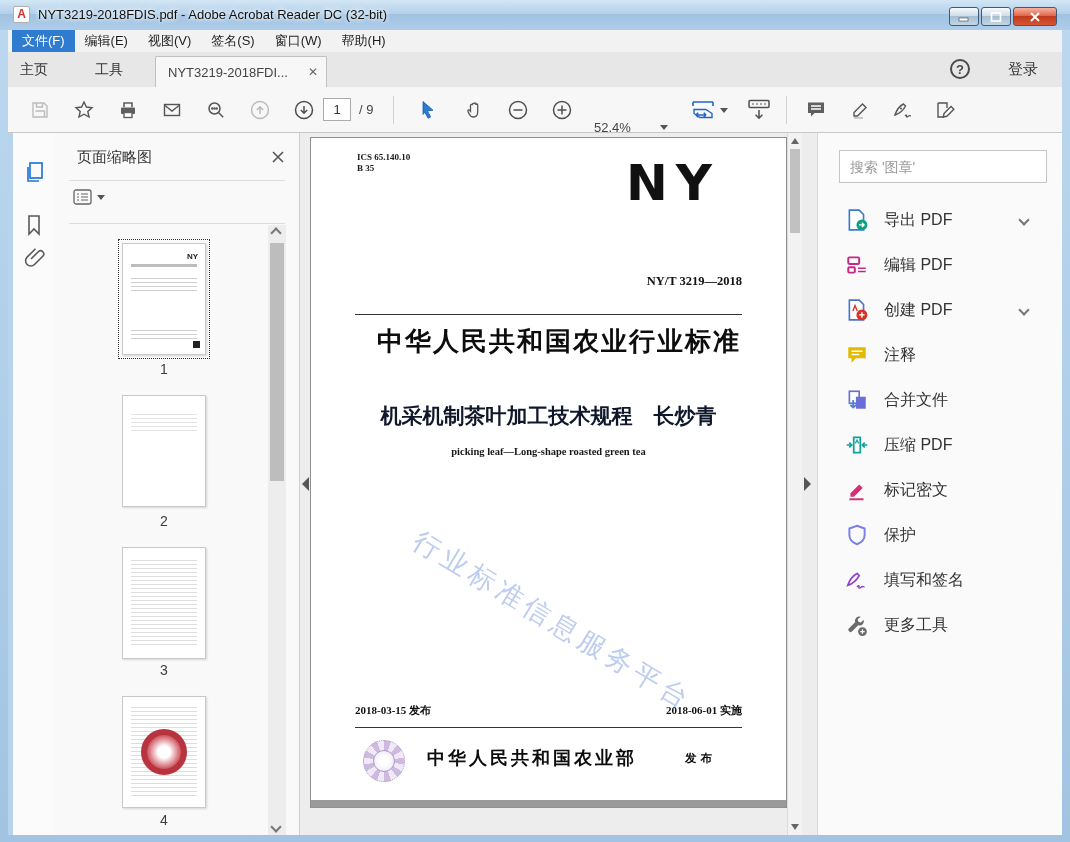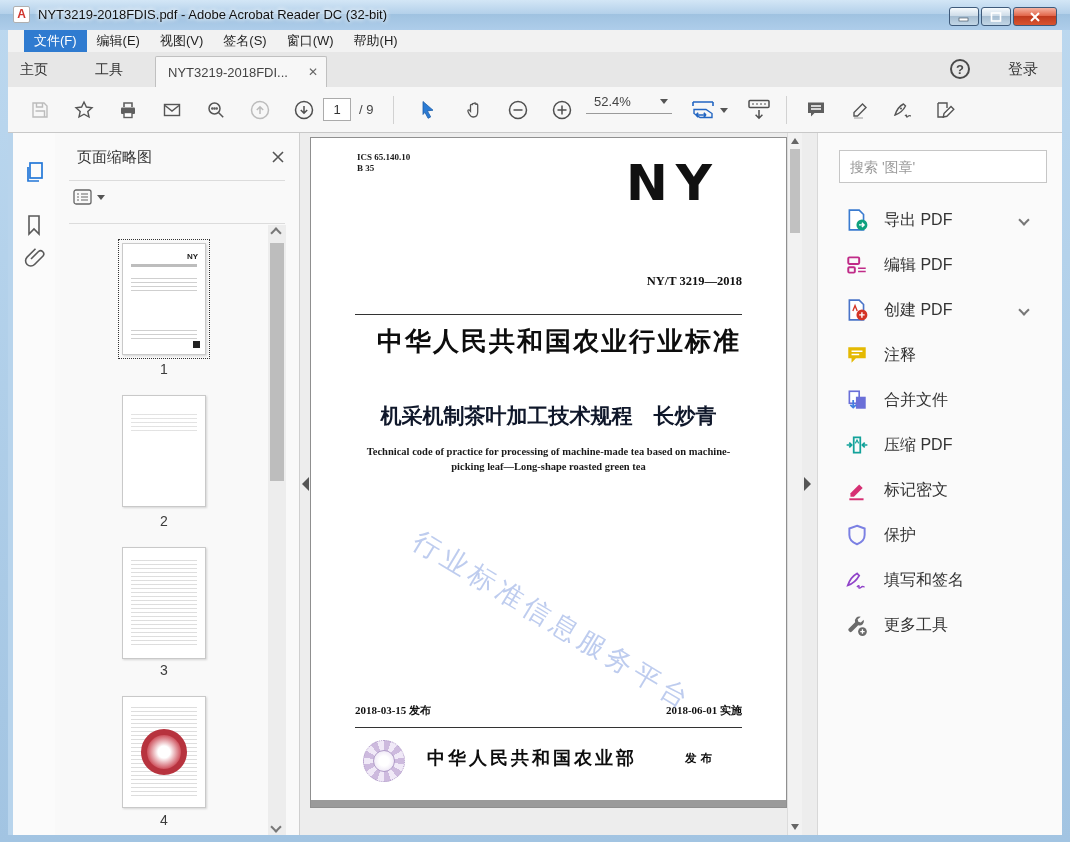--- a/index.html
+++ b/index.html
@@ -12,42 +12,42 @@
   .app-icon { position:absolute; left:13px; top:6px; width:17px; height:17px; background:#fff; border:1px solid #b0b0b0; border-radius:2px; color:#d0342c; font-weight:bold; font-size:12px; text-align:center; line-height:15px; }
   .title-text { position:absolute; left:38px; top:7px; font-size:13px; color:#111; text-shadow:0 0 5px #fff,0 0 5px #fff; white-space:nowrap; }
   .winbtns { position:absolute; right:13px; top:7px; display:flex; gap:2px; }
   .wbtn { width:30px; height:19px; border:1px solid #3e5a7a; border-radius:3px;
     background:linear-gradient(#f6fafd 0%,#cfdde9 45%,#a7bed2 50%,#c2d6e6 100%);
     display:flex; align-items:center; justify-content:center; }
   .wbtn.close { width:44px; background:linear-gradient(#f6b3a2 0%,#e2674b 45%,#c03a1e 50%,#d9542f 100%); }
   .wbtn svg { display:block; }
 
   
-  .menubar { position:absolute; top:30px; left:8px; right:8px; height:22px; background:#f2f2f2; display:flex; align-items:stretch; padding-left:16px; }
+  .menubar { position:absolute; top:30px; left:8px; right:8px; height:22px; background:#f2f2f2; display:flex; align-items:stretch; padding-left:4px; }
   .menu-item { font-size:13px; color:#1e1e1e; padding:3px 10px; display:flex; align-items:center; }
   .menu-item.active { background:#2f7bd0; color:#fff; }
 
   
   .tabbar { position:absolute; top:52px; left:8px; right:8px; height:35px; background:#e7e7e7; }
   .tab-plain { position:absolute; top:0; height:35px; display:flex; align-items:center; font-size:14px; color:#333; }
   .tab-home { left:12px; } .tab-tools { left:87px; }
   .tab-doc { position:absolute; left:147px; top:4px; bottom:0; width:172px; background:#f7f7f7; border:1px solid #c0c0c0; border-bottom:none; border-radius:2px 2px 0 0; display:flex; align-items:center; padding:0 8px 0 12px; }
   .tab-doc .label { font-size:13px; color:#444; flex:1; white-space:nowrap; overflow:hidden; }
   .tab-doc .x { color:#666; font-size:12px; margin-left:6px; }
   .help-circle { position:absolute; right:92px; top:7px; width:20px; height:20px; border:2px solid #4a4a4a; border-radius:50%; color:#4a4a4a; font-size:13px; font-weight:bold; text-align:center; line-height:17px; }
   .login { position:absolute; right:24px; top:8px; font-size:15px; color:#333; }
 
   
   .toolbar { position:absolute; top:87px; left:8px; right:8px; height:46px; background:#f7f7f7; border-bottom:1px solid #c8c8c8; }
   .tb { position:absolute; top:11px; width:24px; height:24px; display:flex; align-items:center; justify-content:center; }
   .tb svg { display:block; }
   .tsep { position:absolute; top:9px; width:1px; height:28px; background:#d2d2d2; }
   .page-input { position:absolute; left:315px; top:11px; width:28px; height:23px; border:1px solid #ababab; background:#fff; text-align:center; font-size:13px; color:#333; font-family:"Liberation Sans",sans-serif; }
   .page-total { position:absolute; left:351px; top:15px; font-size:13px; color:#444; }
-  .zoom-group { position:absolute; left:578px; top:3px; width:86px; height:24px; border-bottom:1px solid #9a9a9a; display:flex; align-items:center; justify-content:space-between; padding:0 4px 0 8px;gap:12px; }
+  .zoom-group { position:absolute; left:578px; top:29px; width:86px; height:24px; border-bottom:1px solid #9a9a9a; display:flex; align-items:center; justify-content:space-between; padding:0 4px 0 8px;gap:12px; }
   .zoom-text { font-size:13px; color:#444; }
   .caret { width:0; height:0; border-left:4px solid transparent; border-right:4px solid transparent; border-top:5px solid #555; }
 
   
   .main { position:absolute; top:133px; left:8px; right:8px; bottom:7px; display:flex; background:#fff; }
 
   .rail { width:47px; background:#fbfbfb; border-left:5px solid #b8d4ec; position:relative; }
   .rail .ric { position:absolute; left:11px; }
 
   .thumb-panel { width:245px; background:#f9f9f9; border-right:1px solid #cfcfcf; position:relative; }
@@ -354,21 +354,20 @@
         <div class="ics">
           <div>ICS 65.140.10</div>
           <div>B 35</div>
         </div>
         <div class="ny-logo">NY</div>
         <div class="std-header">中华人民共和国农业行业标准</div>
         <div class="std-number">NY/T 3219—2018</div>
         <div class="rule-top"></div>
         <div class="title-cn">机采机制茶叶加工技术规程　长炒青</div>
         <div class="title-en">
-          <div>Technical code of practice for processing of machine-made tea based on machine-</div>
           <div>picking leaf—Long-shape roasted green tea</div>
         </div>
         <div class="watermark">行业标准信息服务平台</div>
         <div class="dates">
           <span>2018-03-15 发布</span>
           <span>2018-06-01 实施</span>
         </div>
         <div class="seal"></div>
         <div class="publisher-row">
           <span class="publisher">中华人民共和国农业部</span>

